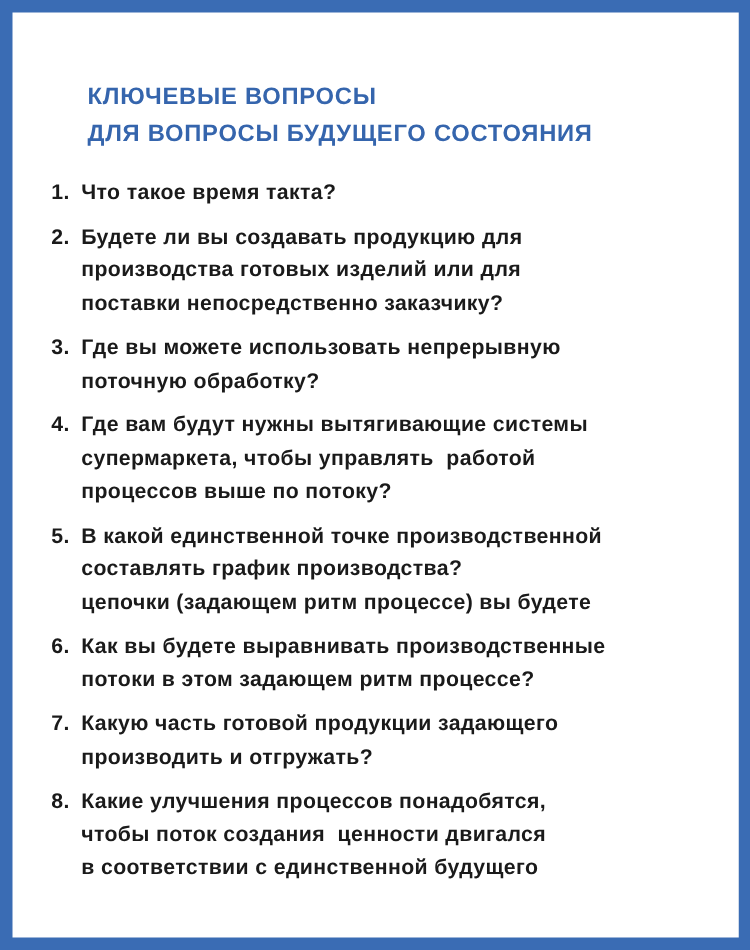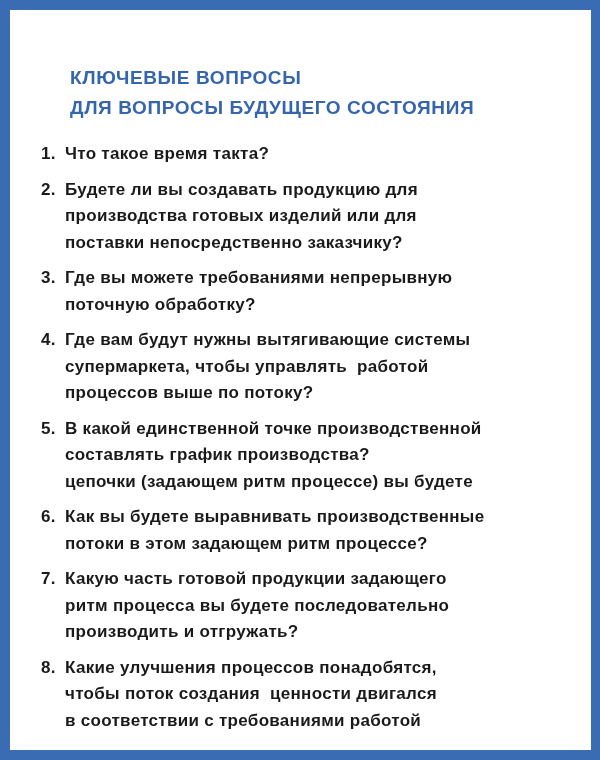--- a/index.html
+++ b/index.html
@@ -83,21 +83,21 @@
       <span class="line">Что такое время такта?</span>
     </li>
     <li class="question">
       <span class="num">2.</span>
       <span class="line">Будете ли вы создавать продукцию для</span>
       <span class="line">производства готовых изделий или для</span>
       <span class="line">поставки непосредственно заказчику?</span>
     </li>
     <li class="question">
       <span class="num">3.</span>
-      <span class="line">Где вы можете требованиями непрерывную</span>
+      <span class="line">Где вы можете использовать непрерывную</span>
       <span class="line">поточную обработку?</span>
     </li>
     <li class="question">
       <span class="num">4.</span>
       <span class="line">Где вам будут нужны вытягивающие системы</span>
       <span class="line">супермаркета, чтобы управлять  работой</span>
       <span class="line">процессов выше по потоку?</span>
     </li>
     <li class="question">
       <span class="num">5.</span>
@@ -106,23 +106,22 @@
       <span class="line">цепочки (задающем ритм процессе) вы будете</span>
     </li>
     <li class="question">
       <span class="num">6.</span>
       <span class="line">Как вы будете выравнивать производственные</span>
       <span class="line">потоки в этом задающем ритм процессе?</span>
     </li>
     <li class="question">
       <span class="num">7.</span>
       <span class="line">Какую часть готовой продукции задающего</span>
-      <span class="line">ритм процесса вы будете последовательно</span>
       <span class="line">производить и отгружать?</span>
     </li>
     <li class="question">
       <span class="num">8.</span>
       <span class="line">Какие улучшения процессов понадобятся,</span>
       <span class="line">чтобы поток создания  ценности двигался</span>
-      <span class="line">в соответствии с требованиями работой</span>
+      <span class="line">в соответствии с единственной будущего</span>
     </li>
   </ol>
 </div>
 
 </body></html>

